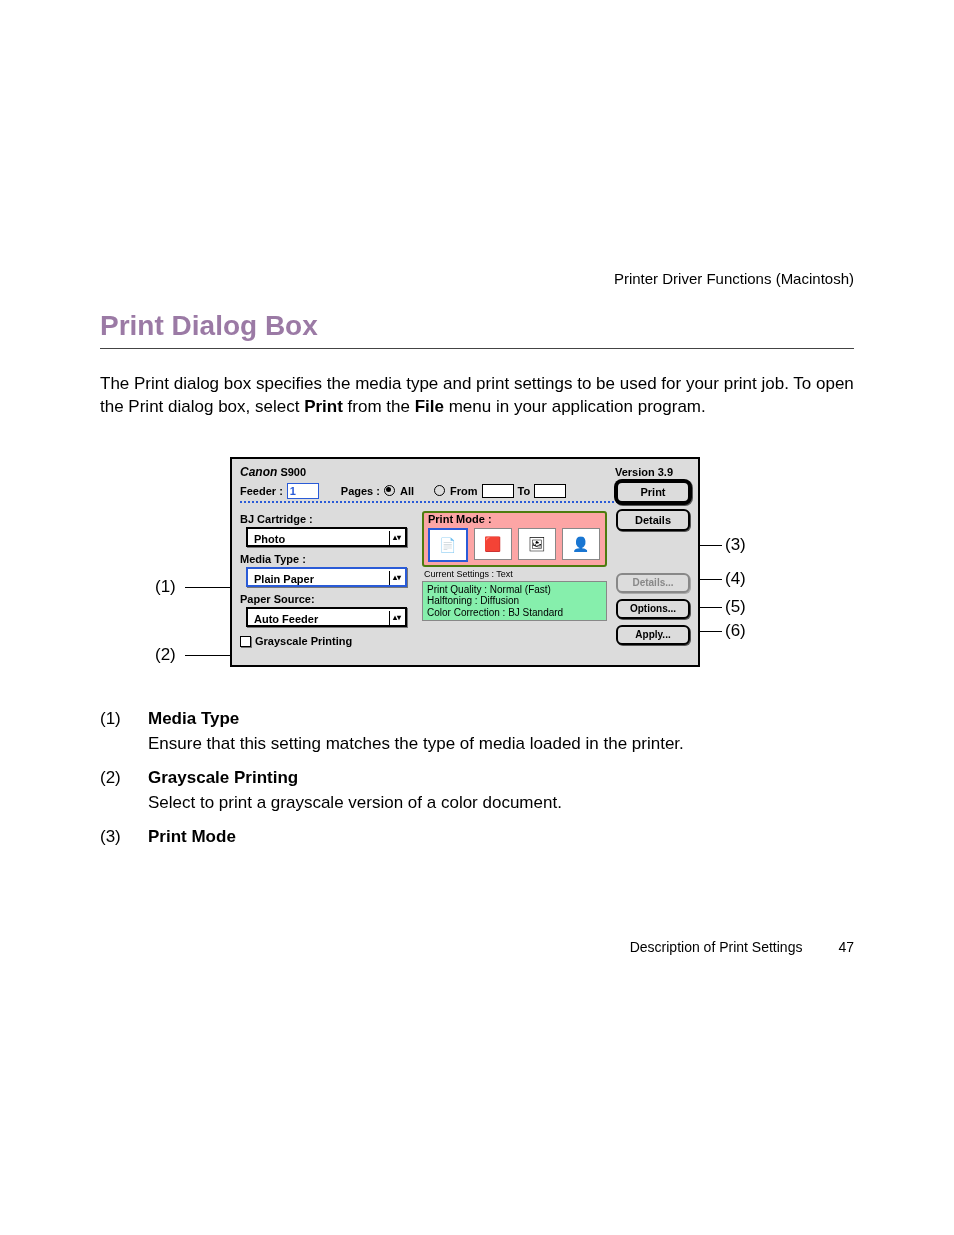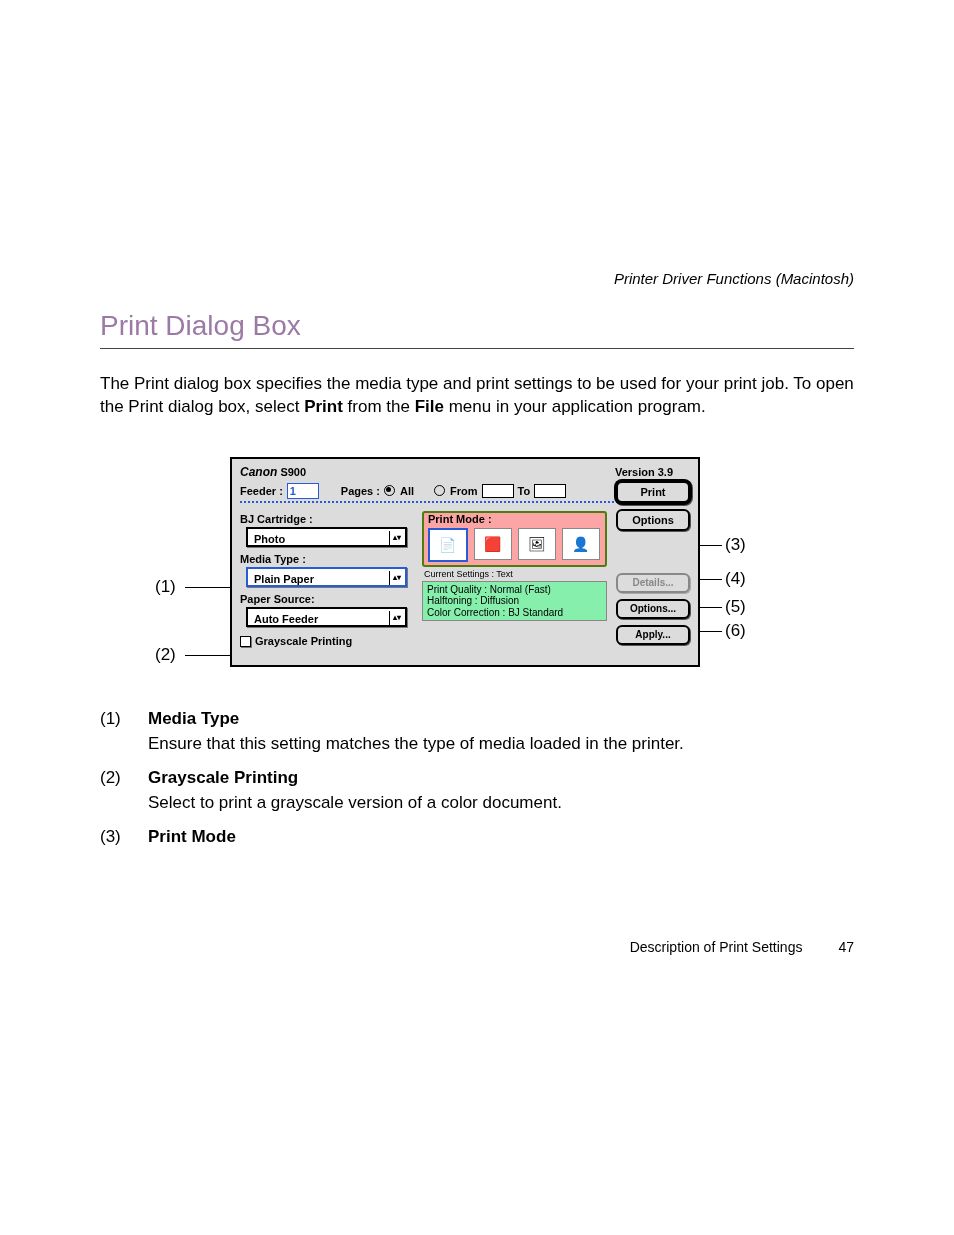--- a/index.html
+++ b/index.html
@@ -1,18 +1,18 @@
 <!DOCTYPE html>
 <html><head>
 <meta charset="utf-8">
 <style>
   html,body{margin:0;padding:0;background:#fff;font-family:Arial,Helvetica,sans-serif;color:#000}
   .page{width:954px;height:1235px;position:relative;box-sizing:border-box;padding:260px 100px 0 100px}
-  .header-right{position:absolute;top:270px;right:100px;font-style:italic;font-size:15px}
-  h1{font-family:Arial,Helvetica,sans-serif;font-weight:normal;color:#9b7aa5;font-size:28px;margin:50px 0 6px 0}
+  .header-right{position:absolute;top:270px;right:100px;font-size:15px}
+  h1{font-family:Arial,Helvetica,sans-serif;font-weight:bold;color:#9b7aa5;font-size:28px;margin:50px 0 6px 0}
   .rule{border:0;border-top:1px solid #444;margin:0 0 24px 0}
   .intro{font-size:17px;line-height:1.35;margin-bottom:38px}
   .intro b{font-weight:bold}
   
   .figwrap{position:relative;width:590px;height:210px;margin-left:65px;margin-bottom:40px}
   .callout{position:absolute;font-size:17px}
   .cline{position:absolute;background:#000;height:1px}
   
   .dlg{position:absolute;left:65px;top:0;width:470px;height:210px;border:2px solid #000;background:#dcdcdc;box-sizing:border-box;font-family:"Geneva","Chicago",Arial,sans-serif}
   .dlg .titlebar{display:flex;justify-content:space-between;align-items:center;padding:4px 25px 2px 8px;font-size:11px;height:18px}
@@ -84,21 +84,21 @@
     <span class="cline" style="left:530px;top:174px;width:27px"></span>
 
     <div class="dlg">
       <div class="titlebar">
         <span><span class="brand">Canon</span> <span style="font-weight:bold;font-size:11px">S900</span></span>
         <span class="version">Version 3.9</span>
       </div>
 
       <div class="rightcol">
         <div class="macbtn primary">Print</div>
-        <div class="macbtn">Options</div>
+        <div class="macbtn">Details</div>
         <div style="height:30px"></div>
         <div class="macbtn sbtn dis">Details...</div>
         <div class="macbtn sbtn">Options...</div>
         <div class="macbtn sbtn">Apply...</div>
       </div>
 
       <div class="row1">
         <span>Feeder :</span>
         <input class="copies" value="1" style="">
         <span style="width:14px"></span>

